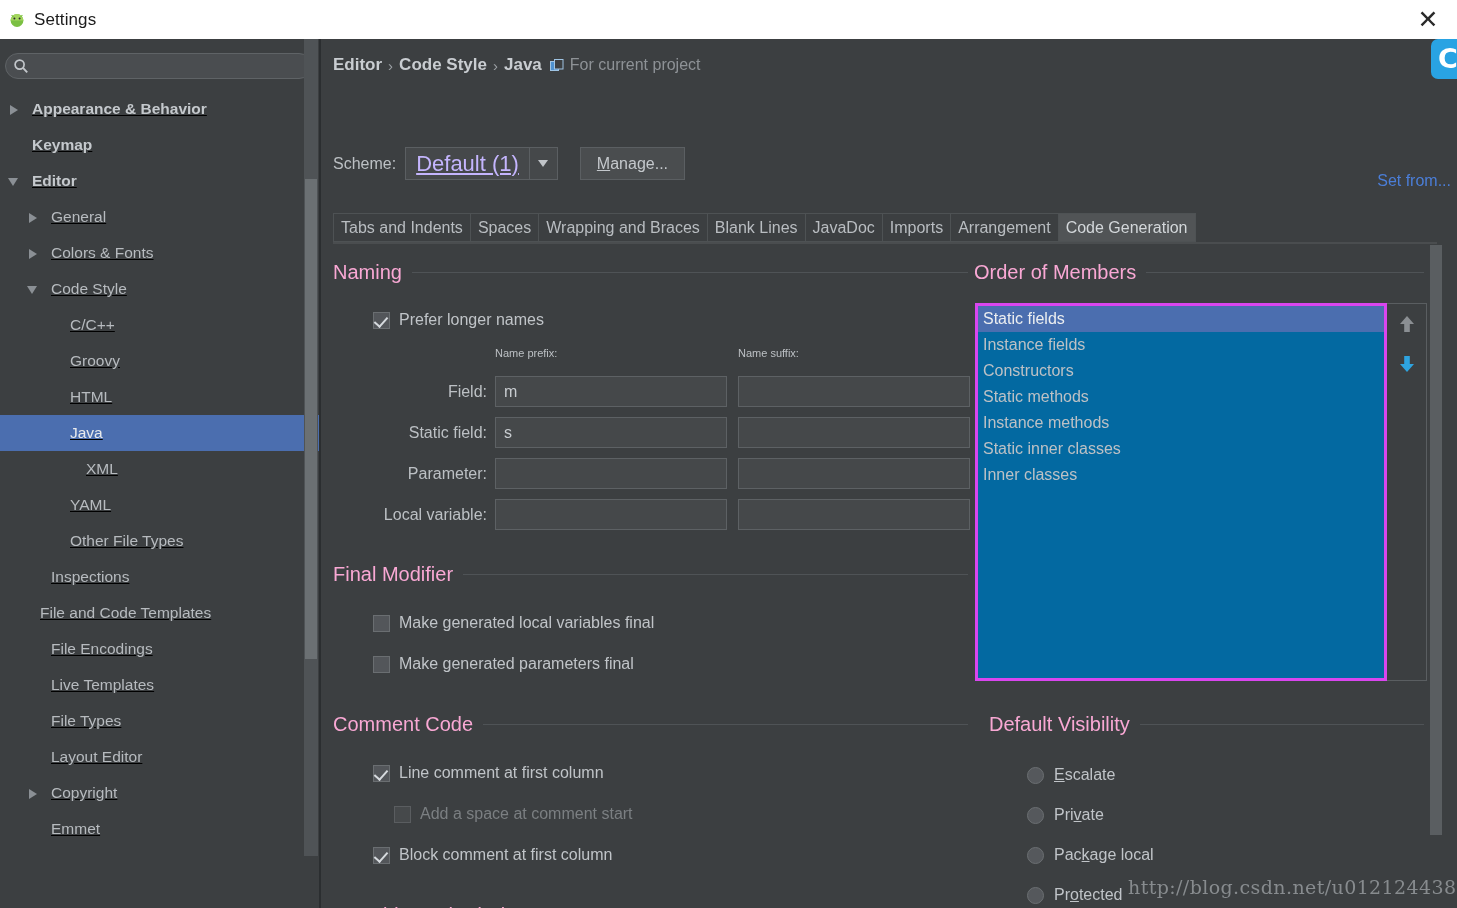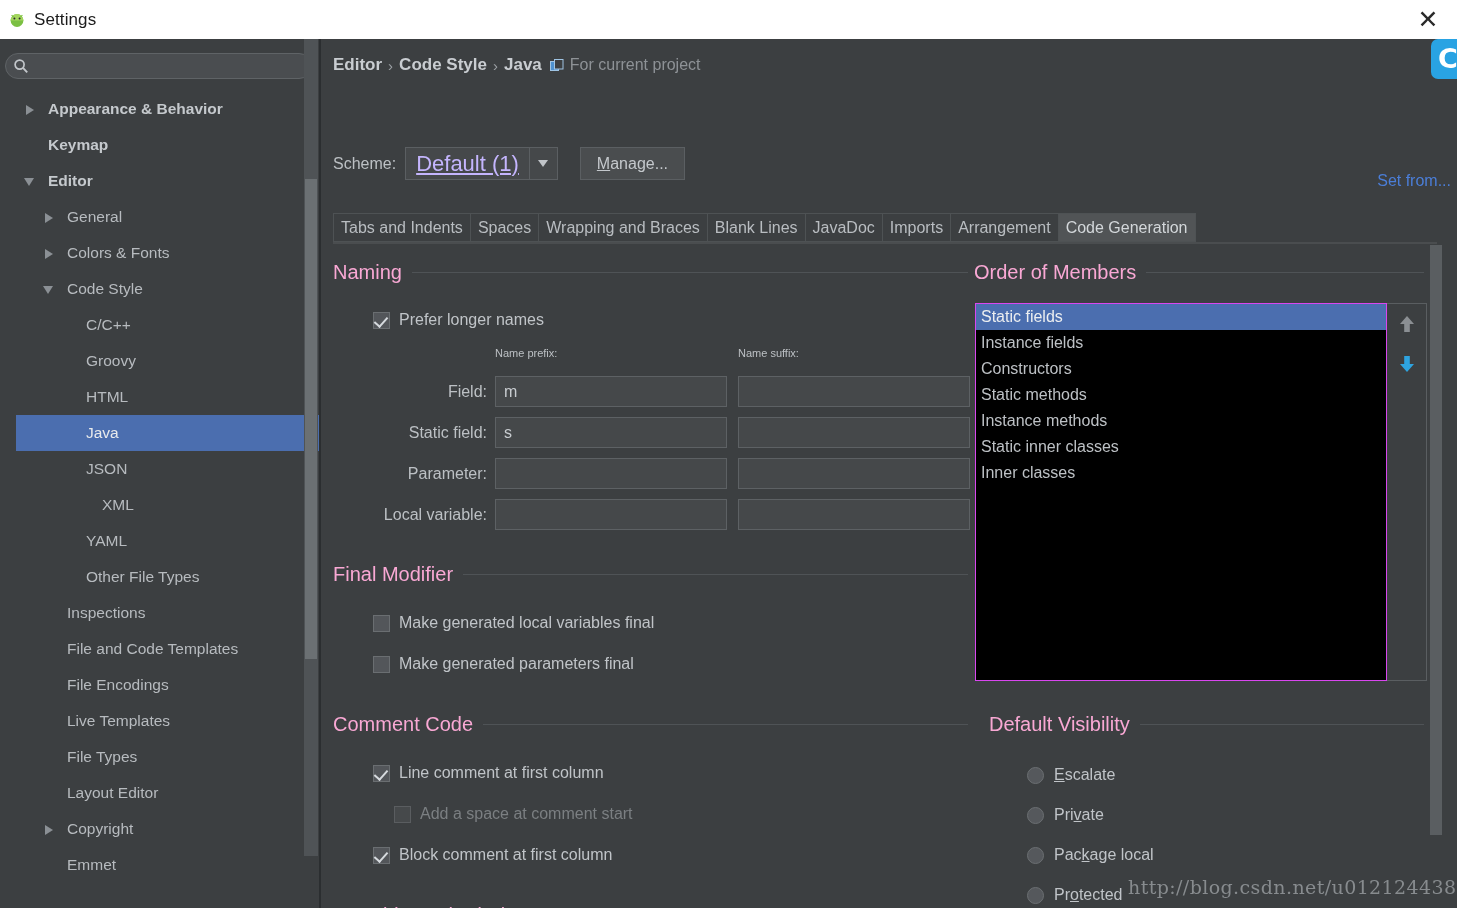--- a/index.html
+++ b/index.html
@@ -94,22 +94,22 @@
     border: none;
     outline: none;
     color: #c8cbce;
     font-size: 14px;
     font-family: "Liberation Sans", sans-serif;
     padding: 0 6px;
   }
 
   .tree {
     position: absolute;
-    left: 16px; top: 52px;
-    width: 380px; height: 817px;
+    left: 0; top: 52px;
+    width: 380px; height: 817px; text-decoration: underline;
   }
   .tree-row {
     position: relative;
     height: 36px;
     display: flex;
     align-items: center;
     cursor: default;
     color: #b7bbbf;
     font-size: 15.5px;
     white-space: nowrap;
@@ -331,22 +331,22 @@
     font-size: 16px;
     font-family: "Liberation Sans", sans-serif;
     padding: 0 8px;
     outline: none;
     height: 31px;
   }
 
   
   .listbox {
     position: absolute;
-    background: #000000;
-    border: 1px solid #d946ef;
+    background: #0369a1;
+    border: 3px solid #d946ef;
   }
   .list-item {
     height: 26px;
     display: flex;
     align-items: center;
     padding-left: 5px;
     color: #bdc1c5;
     font-size: 16px;
     cursor: default;
   }
@@ -478,45 +478,41 @@
       <div class="tree-row">
         <span class="tree-arrow" style="margin-left: 46px;"></span>
         <span class="tree-label" style="margin-left: 11px;">HTML</span>
       </div>
       <div class="tree-row selected">
         <span class="tree-arrow" style="margin-left: 46px;"></span>
         <span class="tree-label" style="margin-left: 11px;">Java</span>
       </div>
       <div class="tree-row">
         <span class="tree-arrow" style="margin-left: 46px;"></span>
-        <span class="tree-label" style="margin-left: 11px;">JSON</span>
-      </div>
-      <div class="tree-row">
-        <span class="tree-arrow" style="margin-left: 46px;"></span>
         <span class="tree-label" style="margin-left: 27px;">XML</span>
       </div>
       <div class="tree-row">
         <span class="tree-arrow" style="margin-left: 46px;"></span>
         <span class="tree-label" style="margin-left: 11px;">YAML</span>
       </div>
       <div class="tree-row">
         <span class="tree-arrow" style="margin-left: 46px;"></span>
         <span class="tree-label" style="margin-left: 11px;">Other File Types</span>
       </div>
       <div class="tree-row">
         <span class="tree-arrow" style="margin-left: 27px;"></span>
         <span class="tree-label" style="margin-left: 11px;">Inspections</span>
         <span class="copy-badge"><svg width="13" height="13" viewBox="0 0 13 13">
             <rect x="0.5" y="0.5" width="8" height="9" fill="none" stroke="#8d9195"></rect>
             <rect x="3.5" y="3" width="8" height="9.5" fill="#3c3f41" stroke="#8d9195"></rect>
           </svg></span>
       </div>
       <div class="tree-row">
         <span class="tree-arrow" style="margin-left: 27px;"></span>
-        <span class="tree-label" style="margin-left: 11px;">File and Code Templates</span>
+        <span class="tree-label" style="">File and Code Templates</span>
         <span class="copy-badge"><svg width="13" height="13" viewBox="0 0 13 13">
             <rect x="0.5" y="0.5" width="8" height="9" fill="none" stroke="#8d9195"></rect>
             <rect x="3.5" y="3" width="8" height="9.5" fill="#3c3f41" stroke="#8d9195"></rect>
           </svg></span>
       </div>
       <div class="tree-row">
         <span class="tree-arrow" style="margin-left: 27px;"></span>
         <span class="tree-label" style="margin-left: 11px;">File Encodings</span>
         <span class="copy-badge"><svg width="13" height="13" viewBox="0 0 13 13">
             <rect x="0.5" y="0.5" width="8" height="9" fill="none" stroke="#8d9195"></rect>

